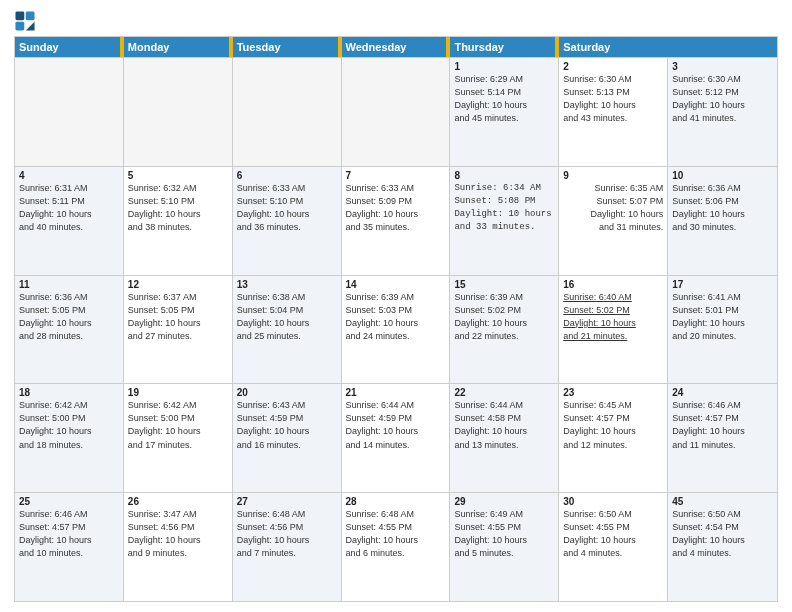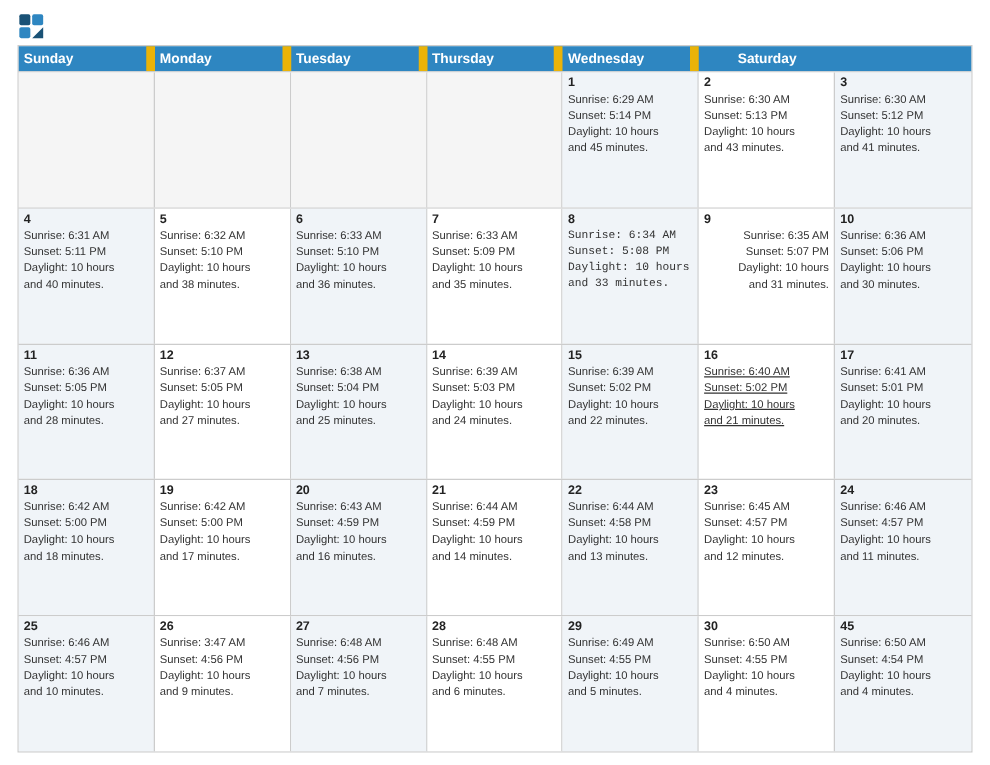--- a/index.html
+++ b/index.html
@@ -60,23 +60,23 @@
       display: grid;
       grid-template-columns: repeat(7, 1fr);
       background: #2e86c1;
     }
     .cal-header-cell {
       color: #fff;
       font-size: 11px;
       font-weight: bold;
       padding: 4px 4px;
       text-align: left;
-      border-right: 7px solid #eab308;
-    }
-    .cal-header-cell:last-child { border-right: none; text-align: center; }
+      border-right: 4px solid #eab308;
+    }
+    .cal-header-cell:last-child { border-right: none; }
     .cal-body {
       flex: 1;
       display: flex;
       flex-direction: column;
     }
     .cal-row {
       display: grid;
       grid-template-columns: repeat(7, 1fr);
       flex: 1;
       border-top: 1px solid #ccc;
@@ -126,22 +126,22 @@
       <div class="month-year"></div>
       <div class="location"></div>
     </div>
   </div>
 
   <div class="calendar">
     <div class="cal-header">
     <div class="cal-header-cell">Sunday</div>
         <div class="cal-header-cell">Monday</div>
         <div class="cal-header-cell">Tuesday</div>
+        <div class="cal-header-cell">Wednesday</div>
         <div class="cal-header-cell">Thursday</div>
-        <div class="cal-header-cell">Wednesday</div>
         <div class="cal-header-cell">Saturday</div>
       </div>
     <div class="cal-body">
     <div class="cal-row">
           <div class="cal-cell empty"></div>
           <div class="cal-cell empty"></div>
           <div class="cal-cell empty"></div>
           <div class="cal-cell empty"></div>
           <div class="cal-cell alt">
             <span class="day-num">1</span>

